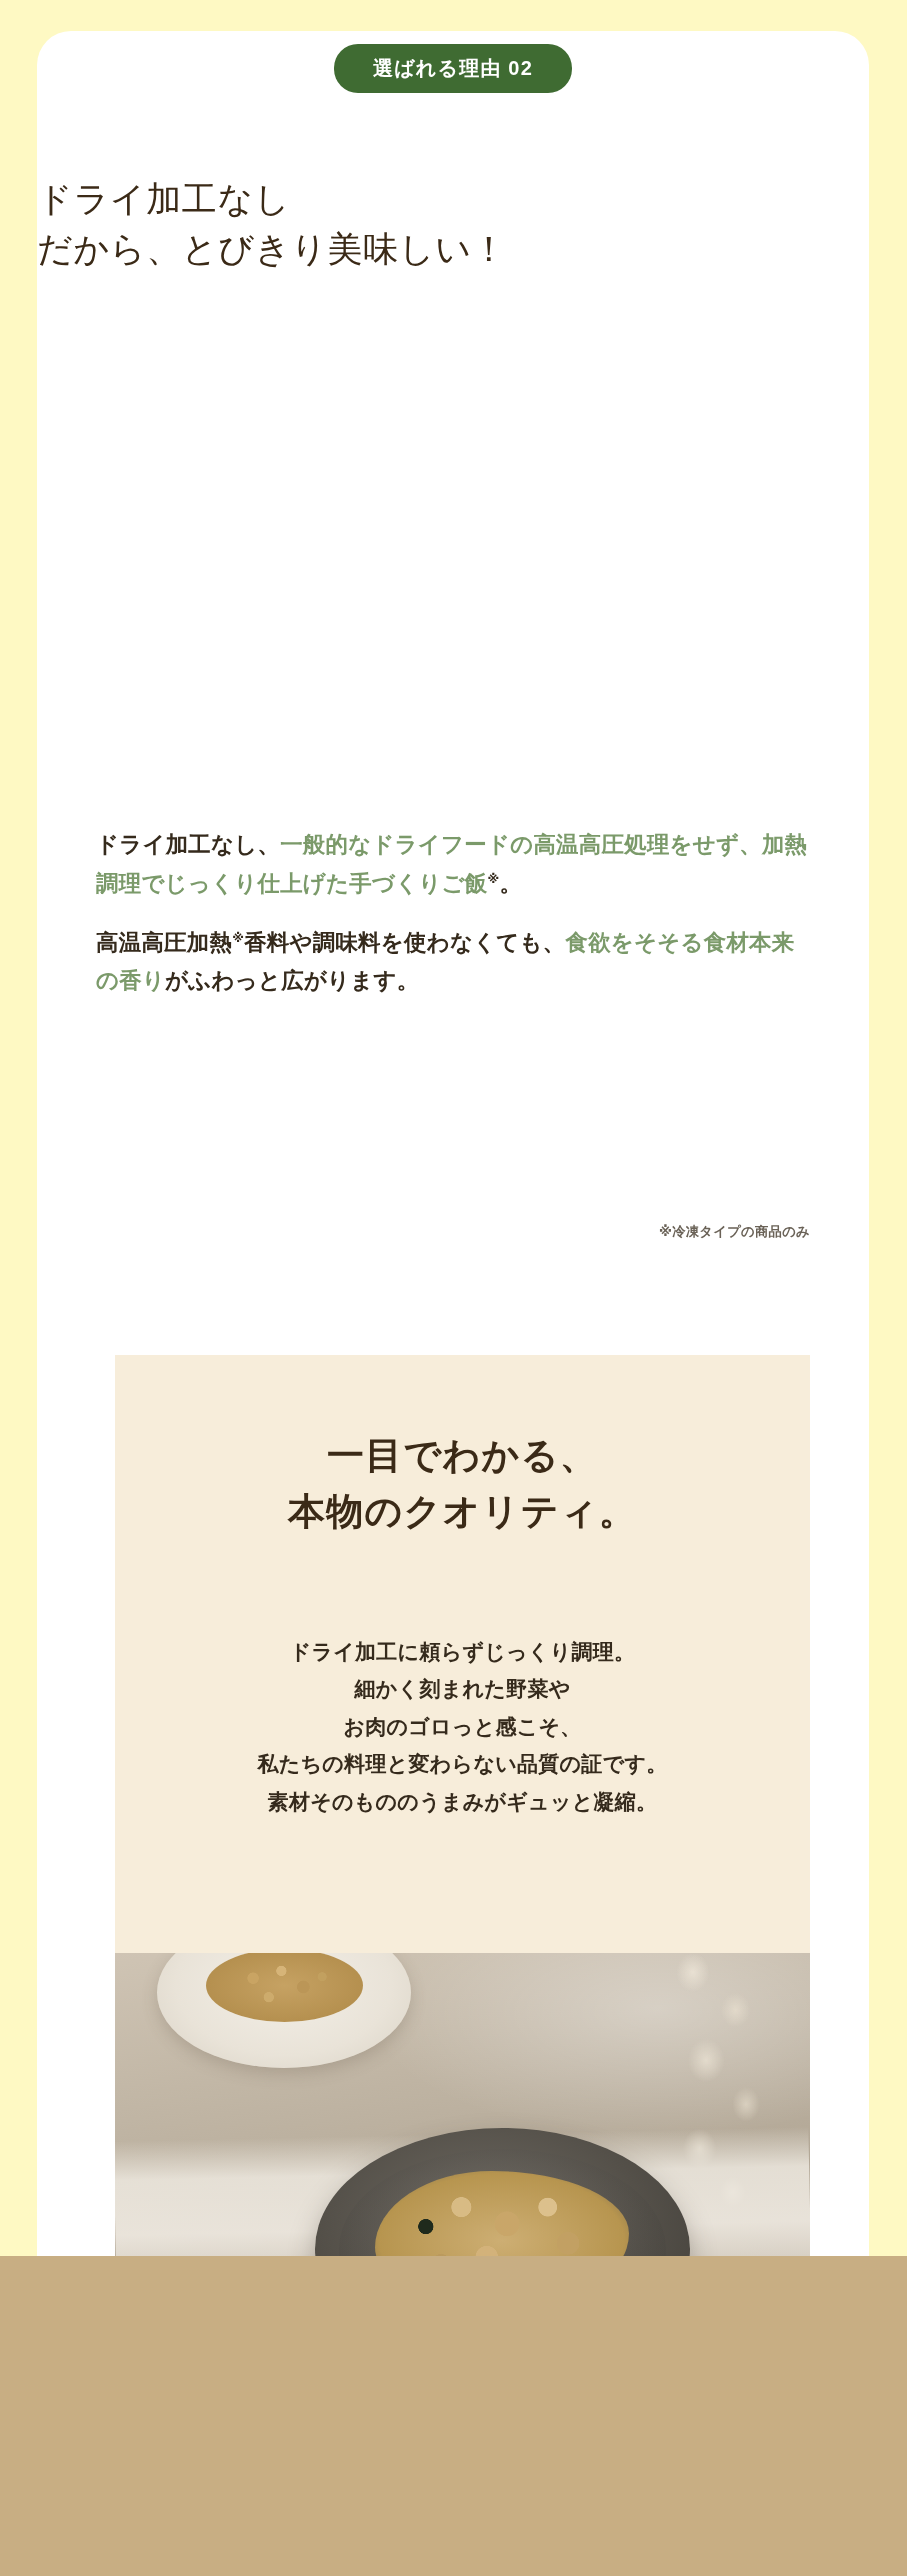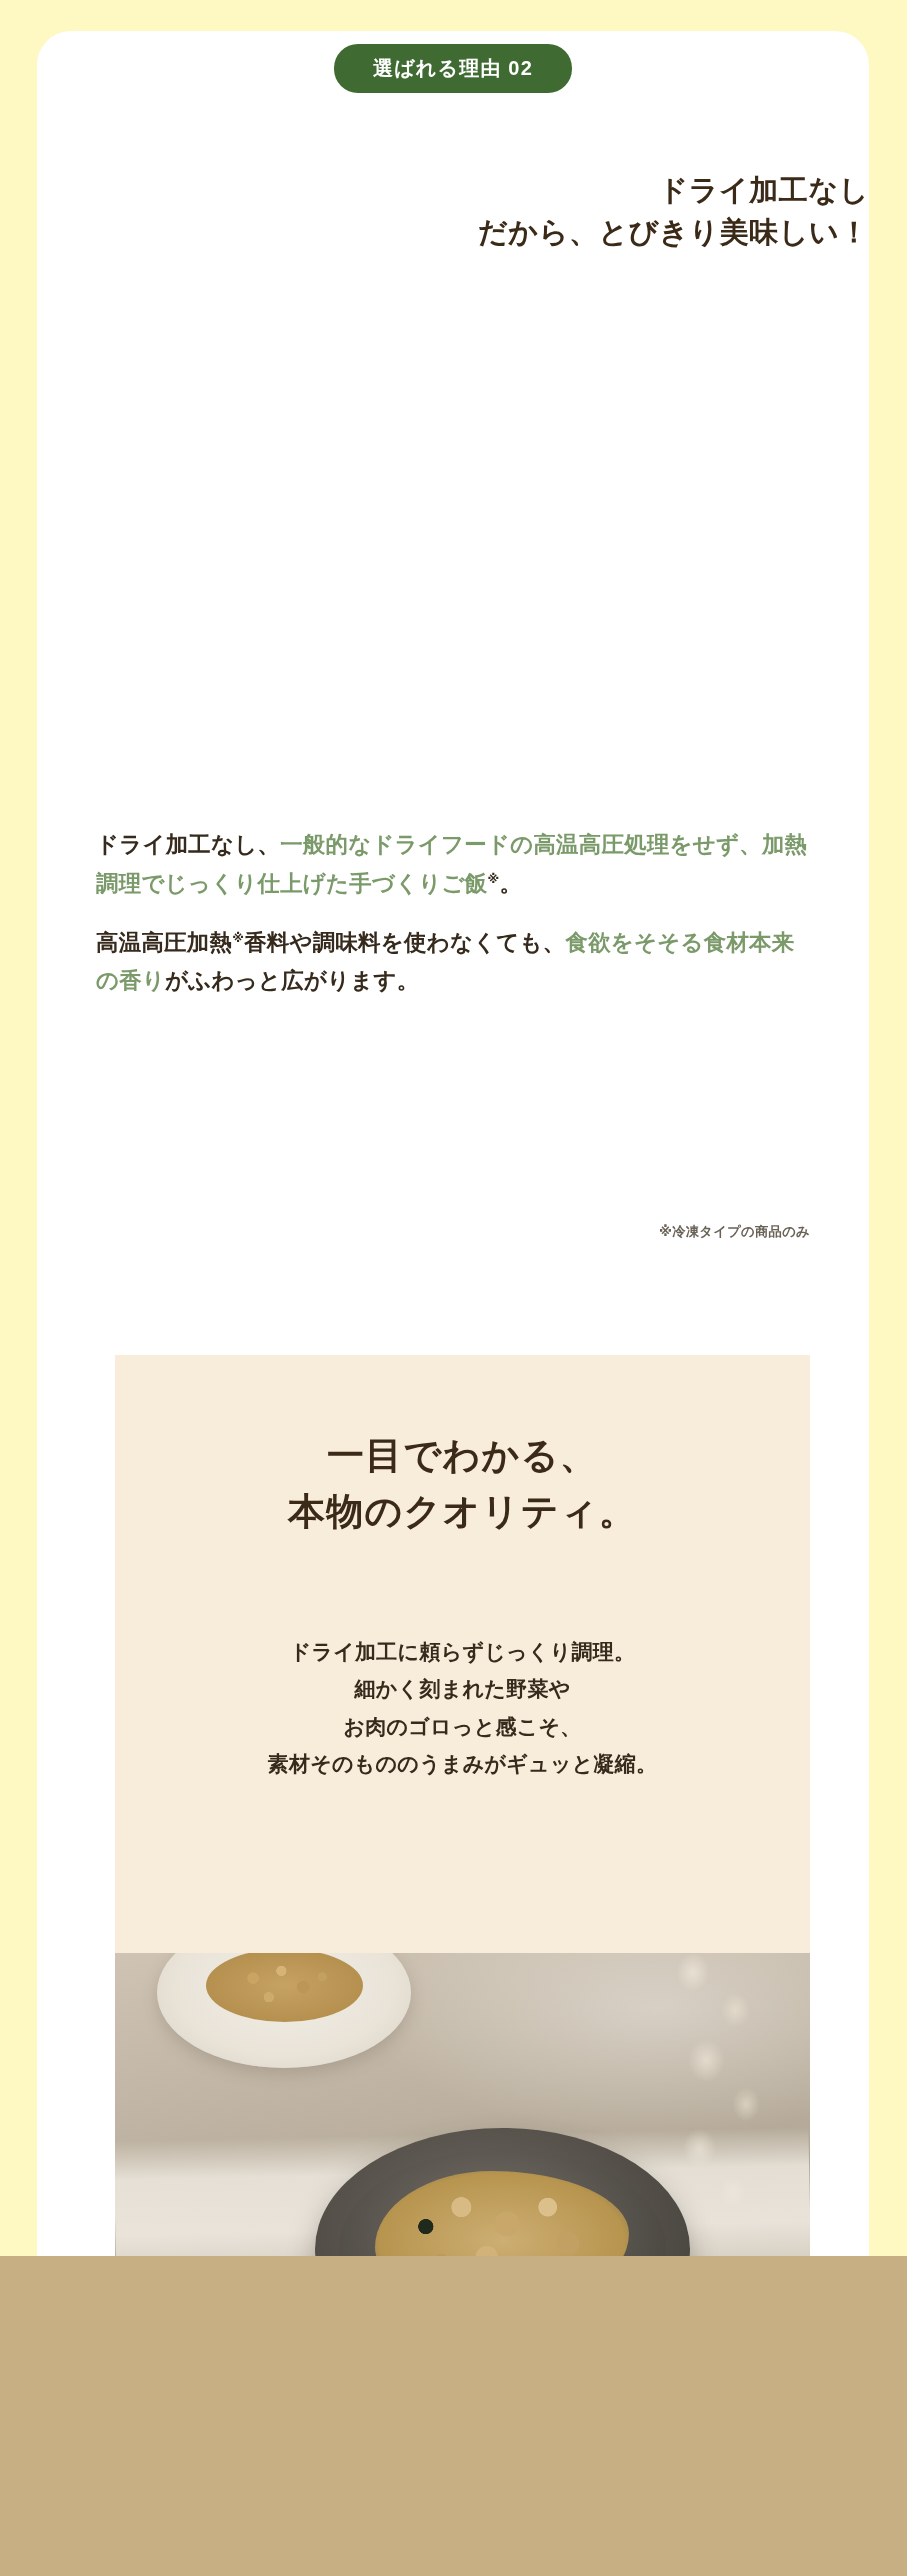--- a/index.html
+++ b/index.html
@@ -50,29 +50,29 @@
     white-space: nowrap;
     z-index: 5;
   }
 
   
   .headline {
     position: absolute;
     left: 0;
     top: 120px;
     width: 100%;
-    text-align: right;
+    text-align: left;
     color: #3b2a17;
-    font-size: 29px;
+    font-size: 35px;
     line-height: 1.42;
-    font-weight: bold;
+    font-weight: normal;
     letter-spacing: 0.6px;
   }
   .headline .l1 { display: block; }
-  .headline .l2 { display: block; padding-left: 12px; }
+  .headline .l2 { display: block; }
 
   
   .body-copy {
     position: absolute;
     left: 59px;
     top: 795px;
     width: 714px;
     color: #352a1c;
     font-size: 22.4px;
     line-height: 1.72;
@@ -309,20 +309,21 @@
     <div class="panel">
       <div class="panel-title">
         <span class="t1">一目でわかる、</span>
         <span class="t2">本物のクオリティ。</span>
       </div>
 
       <div class="panel-lines">
         <span>ドライ加工に頼らずじっくり調理。</span>
         <span>細かく刻まれた野菜や</span>
         <span>お肉のゴロっと感こそ、</span>
+        <span>私たちの料理と変わらない品質の証です。</span>
         <span>素材そのもののうまみがギュッと凝縮。</span>
       </div>
 
       <div class="photo">
         <div class="photo-bg"></div>
         <div class="plant"></div>
         <div class="cloth"></div>
         <div class="plate-back"></div>
         <div class="food-back"></div>
         <div class="plate-main"></div>

